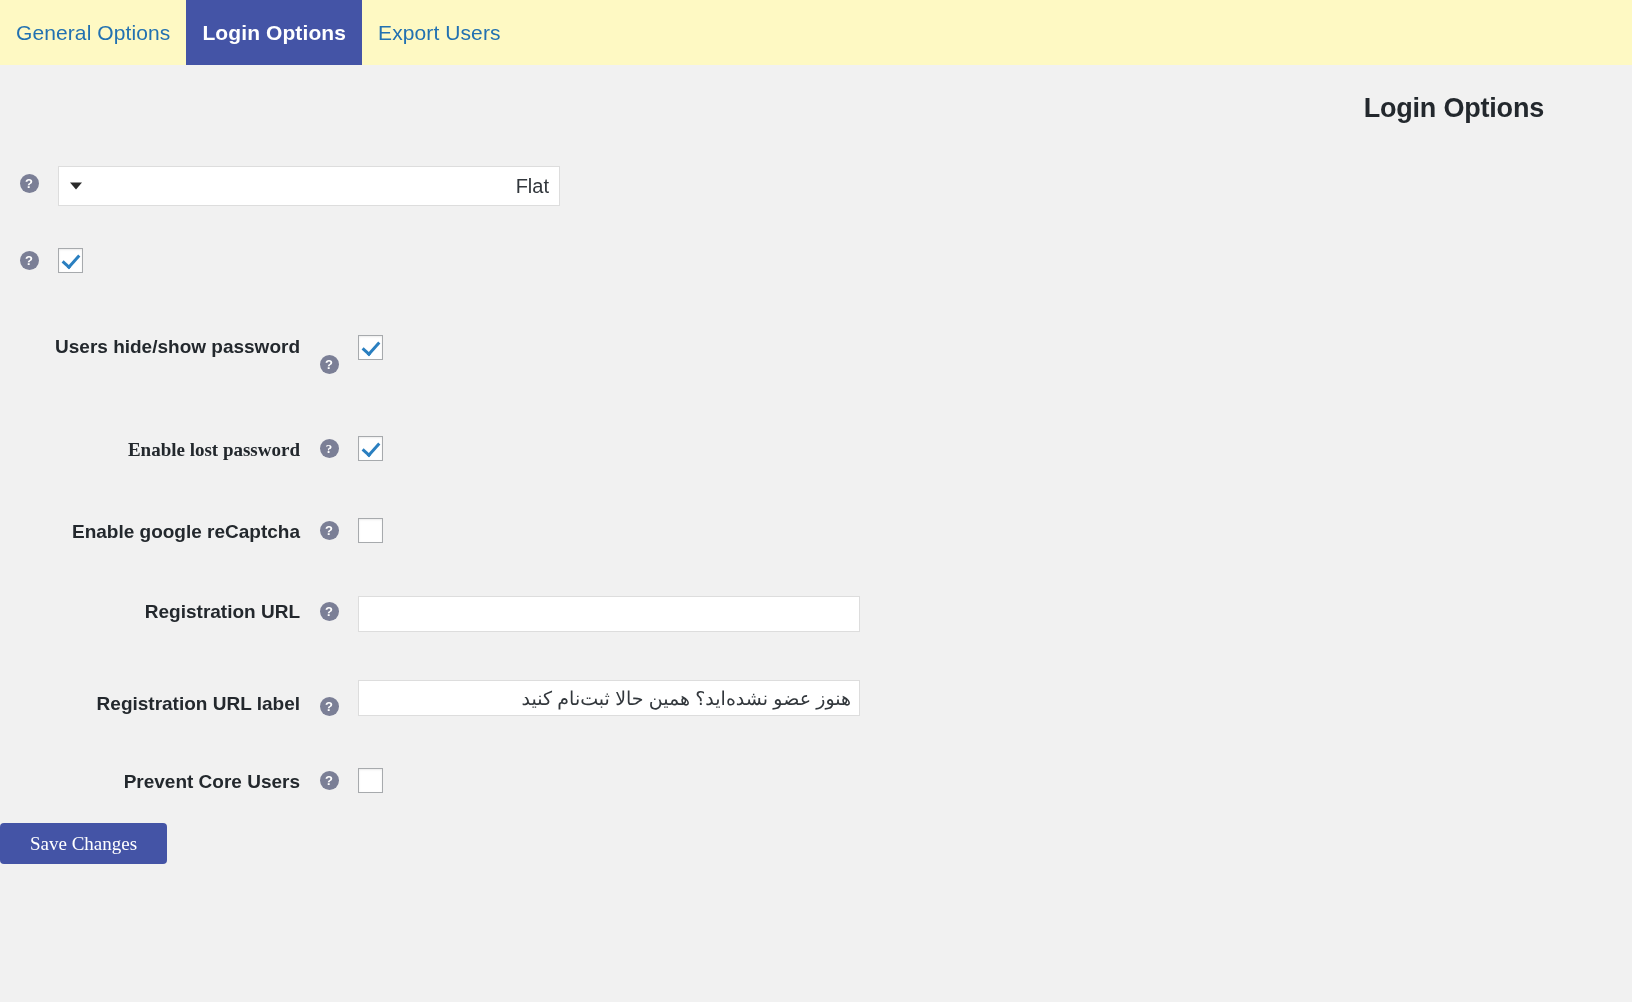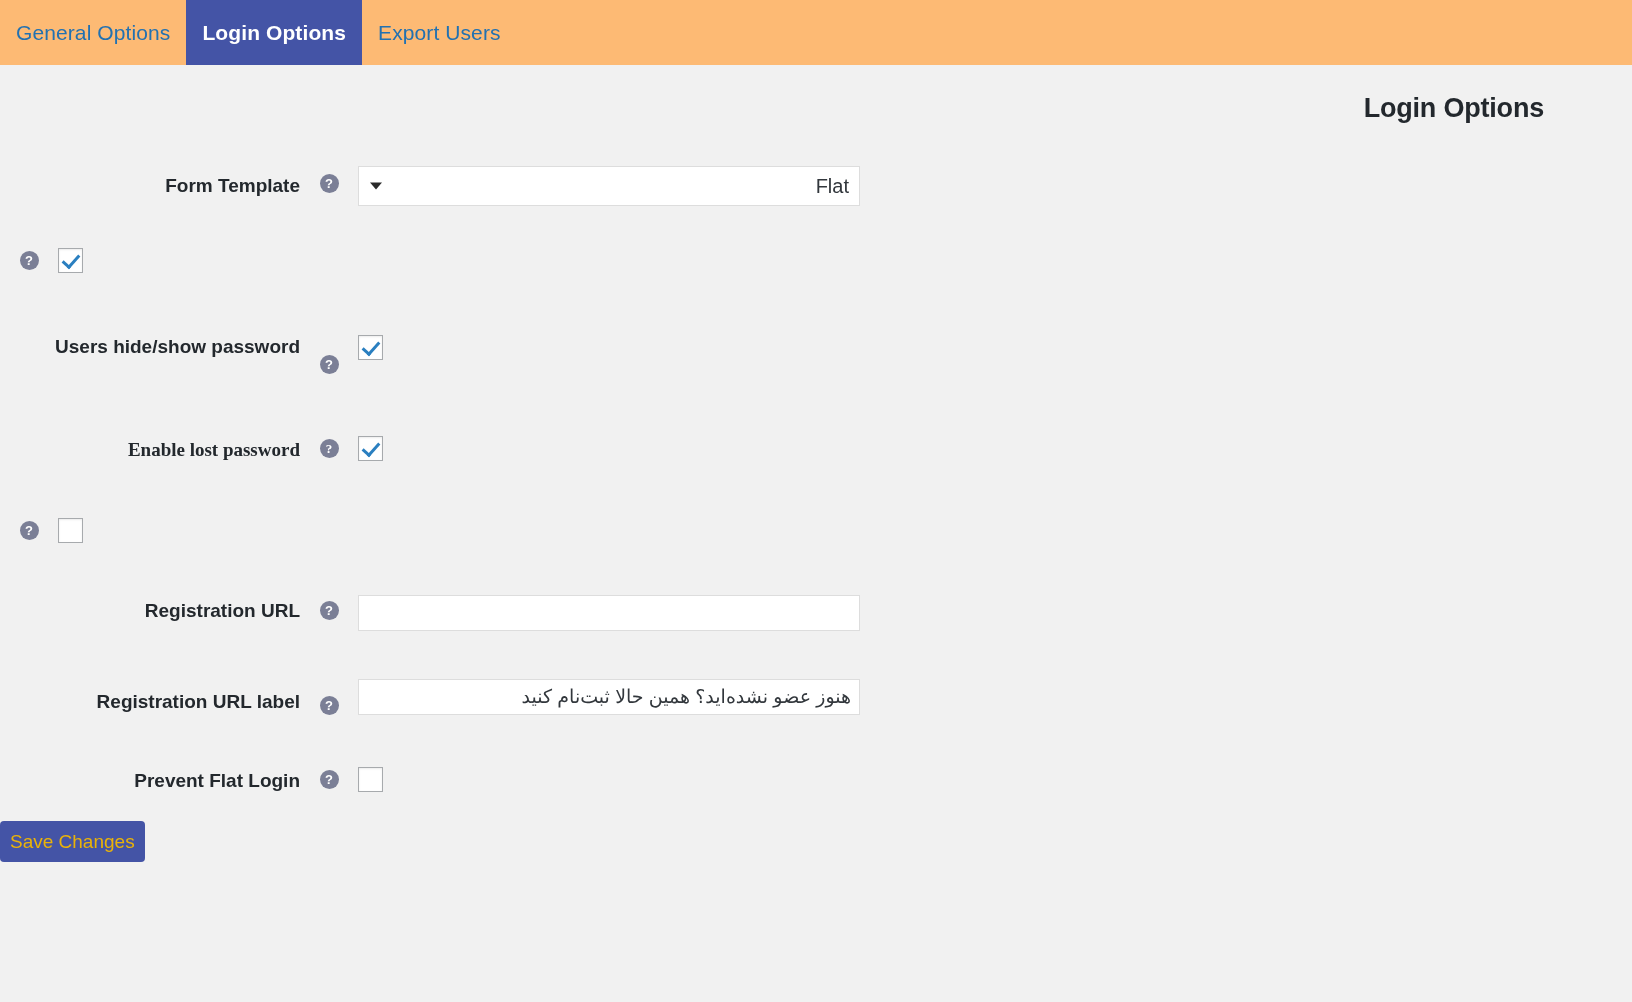--- a/index.html
+++ b/index.html
@@ -11,21 +11,21 @@
     height: 1002px;
     background: #f1f1f1;
     font-family: "Liberation Sans", sans-serif;
     overflow: hidden;
     position: relative;
   }
 
   
   .tabbar {
     height: 65px;
-    background: #fdba74;
+    background: #fef9c3;
     display: flex;
     flex-direction: row-reverse;
     justify-content: flex-start;
     align-items: stretch;
     padding-left: 0;
     padding-right: 0;
     box-sizing: border-box;
   }
   .tabbar-spacer { flex: 1 1 auto; }
   .tab {
@@ -195,26 +195,26 @@
 
   
   .submit-row {
     display: flex;
     flex-direction: row-reverse;
     padding: 0 88px 0 0;
     margin-top: 28px;
   }
   .btn-primary {
     background: #4454a6;
-    color: #eab308;
+    color: #ffffff;
     border: none;
     border-radius: 4px;
     font-size: 19px;
-    font-family: Liberation Sans, sans-serif;
-    padding: 11px 10px;
+    font-family: Liberation Serif, serif;
+    padding: 11px 30px;
     cursor: pointer;
     line-height: 1;
   }
 
   
   .row-template   { margin-top: 42px; }
   .row-remember   { margin-top: 42px; }
   .row-hideshow   { margin-top: 62px; }
   .row-lost       { margin-top: 62px; font-family: Liberation Serif, serif; }
   .row-recaptcha  { margin-top: 55px; }
@@ -245,21 +245,20 @@
   <div class="tabbar-spacer"></div>
 </div>
 
 <div class="content">
 
   <h1 class="page-title">Login Options</h1>
 
   <div class="form">
 
     <div class="row row-template">
-      <div class="row-label">Form Template</div>
       <div class="help-wrap">
         <span class="help-icon">?</span>
       </div>
       <div class="field-wrap">
         <div class="select-shell">
           <select class="form-select">
             <option>Flat</option>
           </select>
           <span class="select-arrow"></span>
         </div>
@@ -295,20 +294,21 @@
         <span class="help-icon">?</span>
       </div>
       <div class="field-wrap">
         <div class="cb-wrap">
           <span class="cb checked"></span>
         </div>
       </div>
     </div>
 
     <div class="row row-recaptcha">
+      <div class="row-label">Enable google reCaptcha</div>
       <div class="help-wrap">
         <span class="help-icon">?</span>
       </div>
       <div class="field-wrap">
         <div class="cb-wrap">
           <span class="cb"></span>
         </div>
       </div>
     </div>
 
@@ -326,21 +326,21 @@
       <div class="row-label">Registration URL label</div>
       <div class="help-wrap">
         <span class="help-icon">?</span>
       </div>
       <div class="field-wrap">
         <input class="form-text" type="text" value="هنوز عضو نشده‌اید؟ همین حالا ثبت‌نام کنید" style="">
       </div>
     </div>
 
     <div class="row row-prevent">
-      <div class="row-label">Prevent Flat Login</div>
+      <div class="row-label">Prevent Core Users</div>
       <div class="help-wrap">
         <span class="help-icon">?</span>
       </div>
       <div class="field-wrap">
         <div class="cb-wrap">
           <span class="cb"></span>
         </div>
       </div>
     </div>
 

